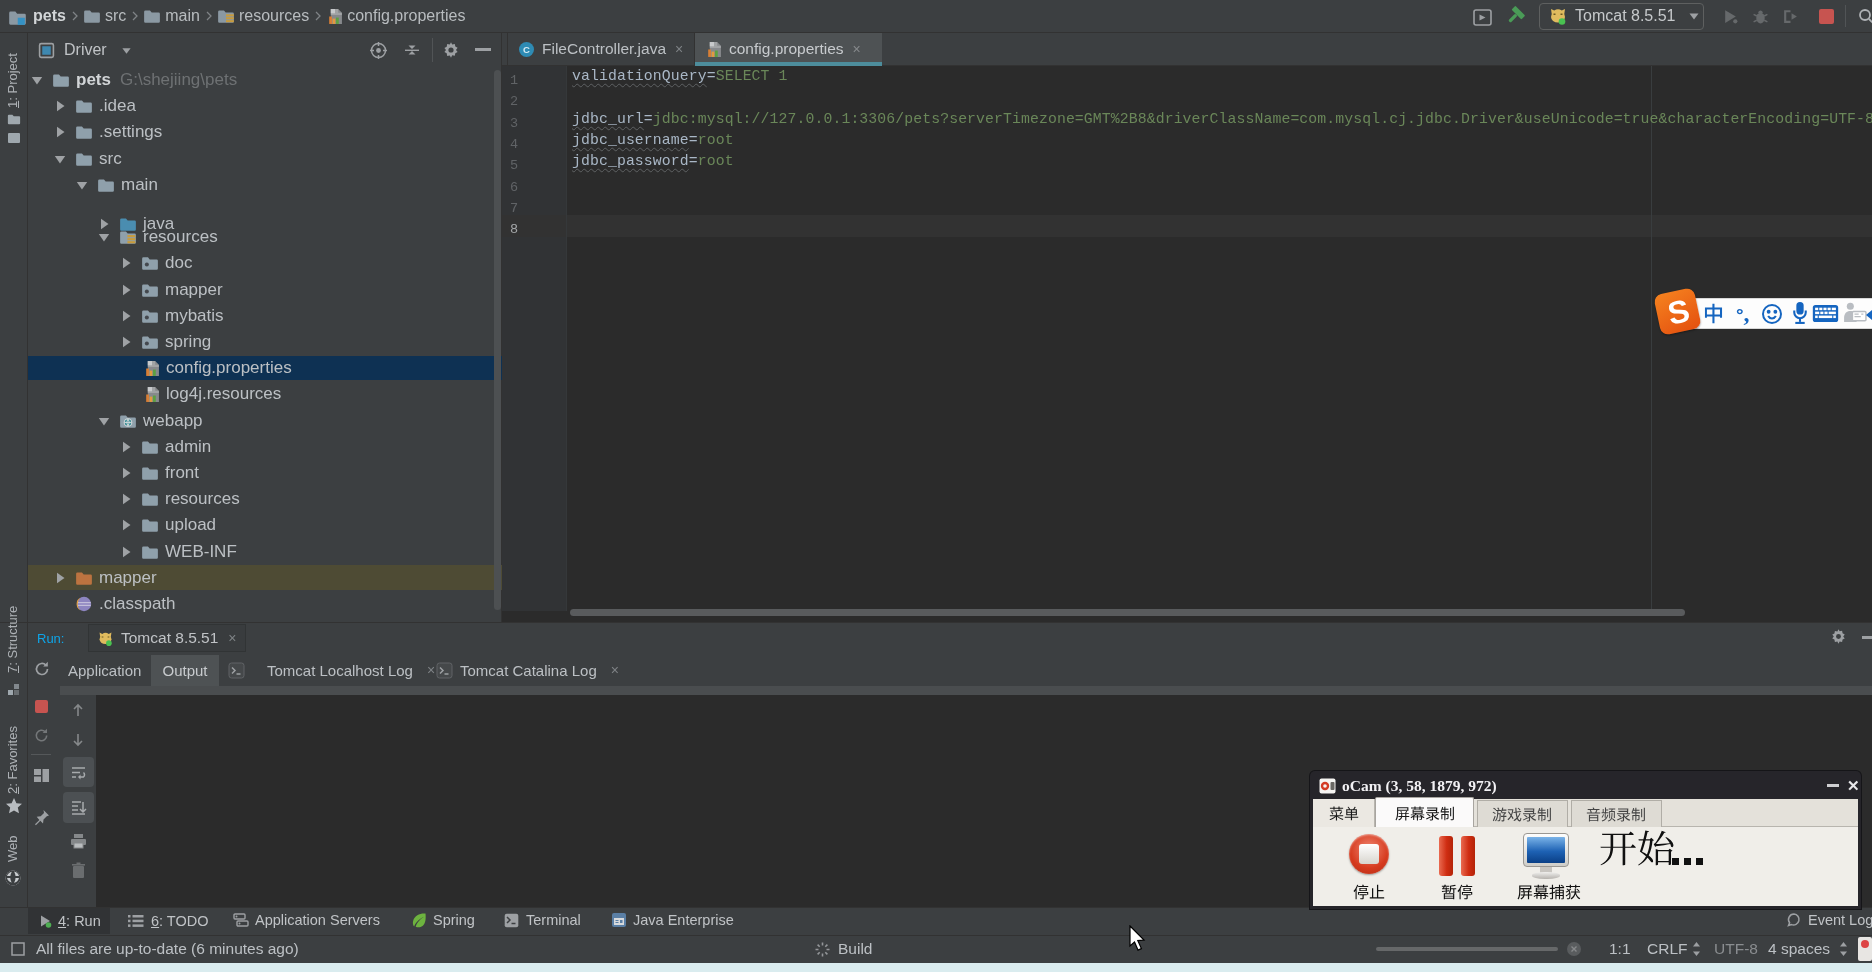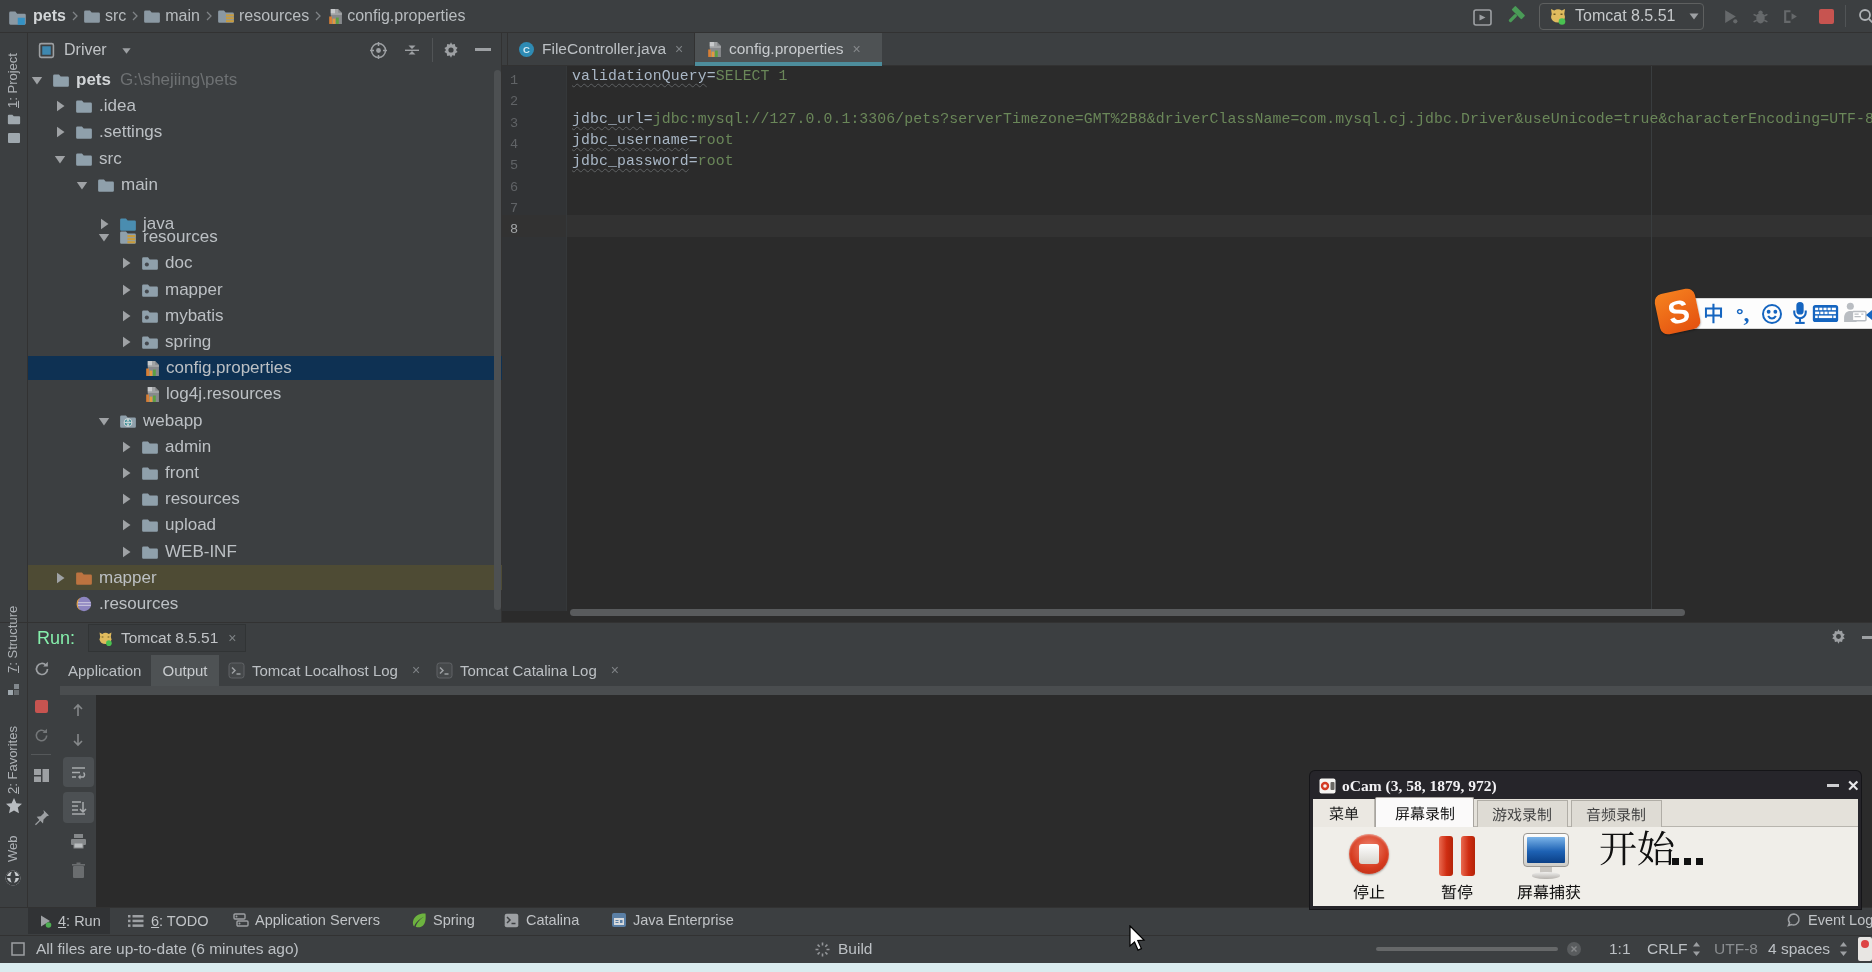--- a/index.html
+++ b/index.html
@@ -383,21 +383,21 @@
       <use href="#folder"></use>
     </svg>
     <span class="lbl">mapper</span>
   </div>
 <div class="r tree-row" style="left:75px;top:591px">
     <svg class="ic" width="18" height="18" viewBox="0 0 18 18">
       <circle cx="9" cy="9" r="7.2" fill="#8d85c0"></circle>
       <path fill="#c8c4dd" d="M2.2 7h13.6v1.2H2.2zM2.2 9.8h13.6V11H2.2z" opacity="0.9"></path>
       <path d="M5.5 2.6a7.2 7.2 0 000 12.8A8.5 8.5 0 015.5 2.6z" fill="#e8a33d"></path>
     </svg>
-    <span class="lbl">.resources</span>
+    <span class="lbl">.classpath</span>
   </div>
 <div class="abs" style="left:494px;top:70px;width:7px;height:540px;background:#4d5052;border-radius:4px"></div>
 
 <div class="abs" style="left:502px;top:33px;width:1370px;height:33px;background:#3c3f41;border-bottom:1px solid #323232"></div>
 <div class="r" style="left:507px;top:33px;width:188px;height:32px;background:#3c3f41;border-left:1px solid #323232;border-right:1px solid #323232;padding-left:10px">
   <svg class="ic" width="17" height="17" viewBox="0 0 17 17">
       <circle cx="8.5" cy="8.5" r="7.5" fill="#2e8bb4"></circle>
       <text x="8.5" y="12" font-size="9.5" font-family="Liberation Sans" fill="#d6ecf4" text-anchor="middle" font-weight="bold">C</text>
     </svg>
   <span class="tbtxt" style="margin-left:7px;font-size:15.5px">FileController.java</span>
@@ -421,21 +421,21 @@
   <div style="position:absolute;right:0;top:4px;line-height:21.33px;text-align:right">1<br>2<br>3<br>4<br>5<br>6<br>7<br><span style="color:#a3a6a8">8</span></div>
 </div>
 <div class="abs" style="left:572px;top:68px;font-family:'Liberation Mono',monospace;font-size:14.8px;letter-spacing:0.1px;white-space:pre"><span style="color:#a9b7c6;text-decoration:underline;text-decoration-style:wavy;text-decoration-color:#5e6163;text-underline-offset:3px;text-decoration-thickness:1px">validationQuery</span><span style="color:#a9b7c6">=</span><span style="color:#6a8759">SELECT 1</span></div>
 <div class="abs" style="left:572px;top:111px;font-family:'Liberation Mono',monospace;font-size:14.8px;letter-spacing:0.1px;white-space:pre"><span style="color:#a9b7c6;text-decoration:underline;text-decoration-style:wavy;text-decoration-color:#5e6163;text-underline-offset:3px;text-decoration-thickness:1px">jdbc_url</span><span style="color:#a9b7c6">=</span><span style="color:#6a8759">jdbc:mysql://127.0.0.1:3306/pets?serverTimezone=GMT%2B8&amp;driverClassName=com.mysql.cj.jdbc.Driver&amp;useUnicode=true&amp;characterEncoding=UTF-8</span></div>
 <div class="abs" style="left:572px;top:132px;font-family:'Liberation Mono',monospace;font-size:14.8px;letter-spacing:0.1px;white-space:pre"><span style="color:#a9b7c6;text-decoration:underline;text-decoration-style:wavy;text-decoration-color:#5e6163;text-underline-offset:3px;text-decoration-thickness:1px">jdbc_username</span><span style="color:#a9b7c6">=</span><span style="color:#6a8759">root</span></div>
 <div class="abs" style="left:572px;top:153px;font-family:'Liberation Mono',monospace;font-size:14.8px;letter-spacing:0.1px;white-space:pre"><span style="color:#a9b7c6;text-decoration:underline;text-decoration-style:wavy;text-decoration-color:#5e6163;text-underline-offset:3px;text-decoration-thickness:1px">jdbc_password</span><span style="color:#a9b7c6">=</span><span style="color:#6a8759">root</span></div>
 <div class="abs" style="left:570px;top:609px;width:1115px;height:7px;background:#595b5d;border-radius:4px"></div>
 
 <div class="abs" style="left:28px;top:622px;width:1844px;height:285px;background:#3c3f41;border-top:1px solid #323232"></div>
 <div class="abs" style="left:0;top:622px;width:28px;height:285px;background:#3c3f41;border-top:1px solid #323232;border-right:1px solid #323232"></div>
-<div class="r" style="left:37px;top:628px;height:20px;font-size:18px;color:#86efac">Run:</div>
+<div class="r" style="left:37px;top:628px;height:20px;font-size:13px;color:#0ea5e9">Run:</div>
 <div class="r" style="left:88px;top:624px;height:28px;padding:0 8px;background:#393c3e;border:1px solid #313435">
   <svg class="ic" width="17" height="17" viewBox="0 0 20 20">
       <path fill="#e0bb5e" d="M3 3l3.2 1.6a7 7 0 017.6 0L17 3l-.6 4.2a6.2 6.2 0 01-12.8 0z"></path>
       <ellipse cx="10" cy="11" rx="7" ry="5.5" fill="#e0bb5e"></ellipse>
       <path fill="#6b5a23" d="M5.5 7.5h2v1.4h-2zM12.5 7.5h2v1.4h-2z"></path>
       <circle cx="14" cy="15.5" r="3.3" fill="#49c251"></circle>
     </svg>
   <span style="font-size:15.5px;color:#c0c3c6;margin-left:7px">Tomcat 8.5.51</span>
   <span style="color:#7f8386;margin-left:10px;font-size:14px">×</span>
 </div>
@@ -455,21 +455,21 @@
     </svg>
 </div>
 <div class="r" style="left:68px;top:655px;height:30px;font-size:15px;color:#bcc0c4">Application</div>
 <div class="r" style="left:151px;top:655px;width:68px;height:31px;background:#4e5254;justify-content:center;font-size:15px;color:#c8cbce">Output</div>
 <div class="r" style="left:228px;top:655px;height:30px">
   <svg class="ic" width="17" height="17" viewBox="0 0 17 17">
       <rect x="1" y="1" width="15" height="15" rx="2.5" fill="#45484a" stroke="#606366"></rect>
       <path d="M4 5.5l3 3-3 3" stroke="#9da0a3" stroke-width="1.5" fill="none"></path>
       <path d="M8.5 12h4" stroke="#9da0a3" stroke-width="1.5"></path>
     </svg>
-  <span style="font-size:15px;color:#bcc0c4;margin-left:7px">Tomcat Localhost Log</span>
+  <span style="font-size:15px;color:#bcc0c4;margin-left:22px">Tomcat Localhost Log</span>
   <span style="color:#7f8386;margin-left:14px;font-size:14px">×</span>
 </div>
 <div class="r" style="left:436px;top:655px;height:30px">
   <svg class="ic" width="17" height="17" viewBox="0 0 17 17">
       <rect x="1" y="1" width="15" height="15" rx="2.5" fill="#45484a" stroke="#606366"></rect>
       <path d="M4 5.5l3 3-3 3" stroke="#9da0a3" stroke-width="1.5" fill="none"></path>
       <path d="M8.5 12h4" stroke="#9da0a3" stroke-width="1.5"></path>
     </svg>
   <span style="font-size:15px;color:#bcc0c4;margin-left:7px">Tomcat Catalina Log</span>
   <span style="color:#7f8386;margin-left:14px;font-size:14px">×</span>
@@ -558,21 +558,21 @@
       <path fill="#6db33f" d="M14.5 1.5C9 1 3.8 3.5 2.3 8.2c-.9 2.8-.2 5 .8 6.3.5-1.5 1.3-2.9 2.5-4.2C8.2 7.5 11 5.5 13 4.8c-2.6 1.6-5 3.9-6.6 6.3-.8 1.2-1.4 2.5-1.7 3.6 2 .9 4.8.8 6.8-.7 3.2-2.4 3.5-7.5 3-12.5z"></path>
     </svg>
   <span style="font-size:14.5px;color:#c0c3c6;margin-left:6px">Spring</span>
 </div>
 <div class="r" style="left:504px;top:912px;height:16px">
   <svg class="ic" width="15" height="15" viewBox="0 0 15 15">
       <rect x="0.7" y="0.7" width="13.6" height="13.6" rx="2" fill="#9da0a3"></rect>
       <path d="M3 4l3 3-3 3" stroke="#3c3f41" stroke-width="1.5" fill="none"></path>
       <path d="M7.5 10.5h4" stroke="#3c3f41" stroke-width="1.5"></path>
     </svg>
-  <span style="font-size:14.5px;color:#c0c3c6;margin-left:7px">Catalina</span>
+  <span style="font-size:14.5px;color:#c0c3c6;margin-left:7px">Terminal</span>
 </div>
 <div class="r" style="left:611px;top:912px;height:16px">
   <svg class="ic" width="16" height="16" viewBox="0 0 16 16">
       <rect x="1" y="1" width="14" height="14" rx="2" fill="#5a7fa5"></rect>
       <rect x="3" y="6" width="10" height="7" fill="#d8dadc"></rect>
       <path d="M4.5 8h3v1h-3zM4.5 10h3v1h-3zM9 8h2.5v3H9z" fill="#5a7fa5"></path>
     </svg>
   <span style="font-size:14.5px;color:#c0c3c6;margin-left:6px">Java Enterprise</span>
 </div>
 <div class="r" style="left:1786px;top:912px;height:16px;white-space:nowrap">

